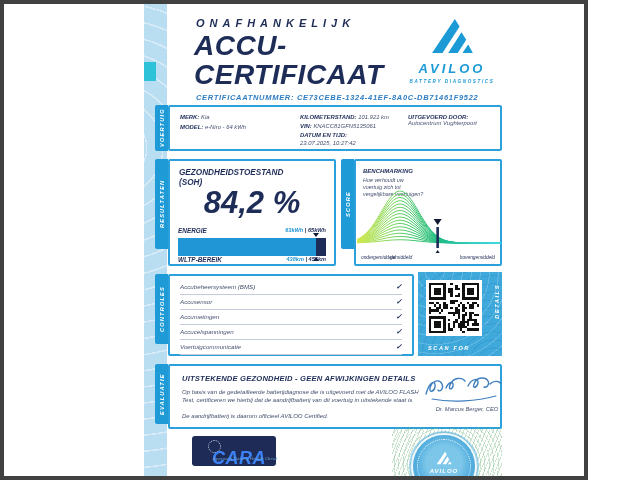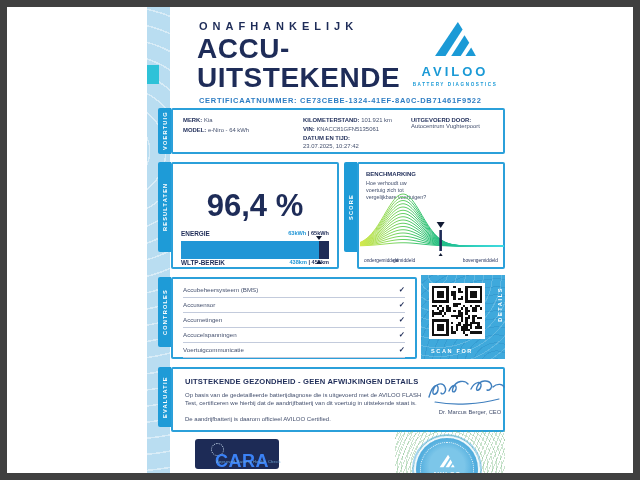--- a/index.html
+++ b/index.html
@@ -1,20 +1,20 @@
 <!DOCTYPE html>
 <html><head>
 <meta charset="utf-8">
 <style>
   * { margin:0; padding:0; box-sizing:border-box; }
   html,body { background:#ffffff; }
   body { font-family:"Liberation Sans", sans-serif; }
   #screen {
-    position:relative; width:640px; height:480px; background:#fff;
-    overflow:hidden; border:7px solid #404040;
+    position:relative; width:588px; height:480px; background:#fff;
+    overflow:hidden; border:4px solid #404040;font-style:italic;
   }
   
   .strip {
     position:absolute; left:140px; top:0; width:23px; height:480px;
     background:#b9ddf1;
     background-image:repeating-radial-gradient(circle at -30px 30%, rgba(255,255,255,.45) 0 1.5px, transparent 1.5px 16px);
   }
   .accent-teal { position:absolute; left:140px; top:58px; width:12px; height:19px; background:#2ec2d8; }
 
   
@@ -103,21 +103,21 @@
 </head>
 <body>
 
 <div id="screen">
   <div class="strip"></div>
   <div class="accent-teal"></div>
 
   <div class="kicker">ONAFHANKELIJK</div>
   <div class="title">
     <div>ACCU-</div>
-    <div>UITSTEKENDE</div>
+    <div>CERTIFICAAT</div>
   </div>
   <div class="certnum">CERTIFICAATNUMMER: CE73CEBE-1324-41EF-8A0C-DB71461F9522</div>
 
   <div class="logo">
     <svg width="44" height="38" viewBox="0 0 46 40">
       <path d="M2 38 L26 2 L31 10 L13 38 Z" fill="#1b9ad6"></path>
       <path d="M19 38 L33 16 L38 24 L29 38 Z" fill="#1b9ad6"></path>
       <path d="M34 38 L40 29 L45 38 Z" fill="#1b9ad6"></path>
     </svg>
     <div class="word">AVILOO</div>
@@ -130,21 +130,25 @@
     <div class="vfield" style="left:10px; top:17px;"><b>MODEL:</b> <span>e-Niro - 64 kWh</span></div>
     <div class="vfield" style="left:130px; top:7px;"><b>KILOMETERSTAND:</b> <span>101.921 km</span></div>
     <div class="vfield" style="left:130px; top:16px;"><b>VIN:</b> <span>KNACC81GFN5135061</span></div>
     <div class="vfield" style="left:130px; top:25px;"><b>DATUM EN TIJD:</b></div>
     <div class="vfield" style="left:130px; top:33px;">23.07.2025, 10:27:42</div>
     <div class="vfield" style="left:238px; top:7px; white-space:normal; width:90px;"><b>UITGEVOERD DOOR:</b> <span>Autocentrum Vughterpoort</span></div>
   </div>
 
   <div class="tab" style="left:151px; top:155px; height:90px;">RESULTATEN</div>
   <div class="box" style="left:164px; top:155px; width:168px; height:107px;">
-    <div class="soh-val">96,4 %</div>
+    <div class="soh-head">
+      <div>GEZONDHEIDSTOESTAND</div>
+      <div>(SOH)</div>
+    </div>
+    <div class="soh-val">84,2 %</div>
 
     <div class="meter-row" style="top:66px;">
       <span>ENERGIE</span>
       <span class="vals"><span class="m">63kWh</span> <span>|</span> <span>65kWh</span></span>
     </div>
 
     <div class="bar">
       <div class="fill" id="bar-fill" style="width: 93.5%;"></div>
     </div>
     <div class="tri down" id="tri-top" style="top: 72px; left: 142.88px;"></div>

